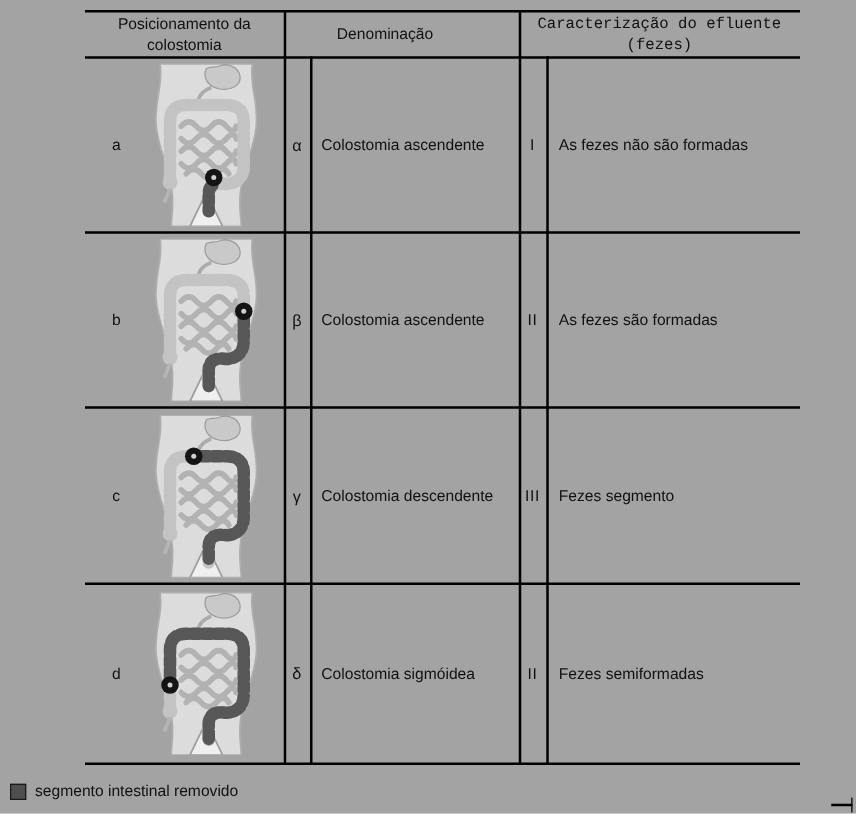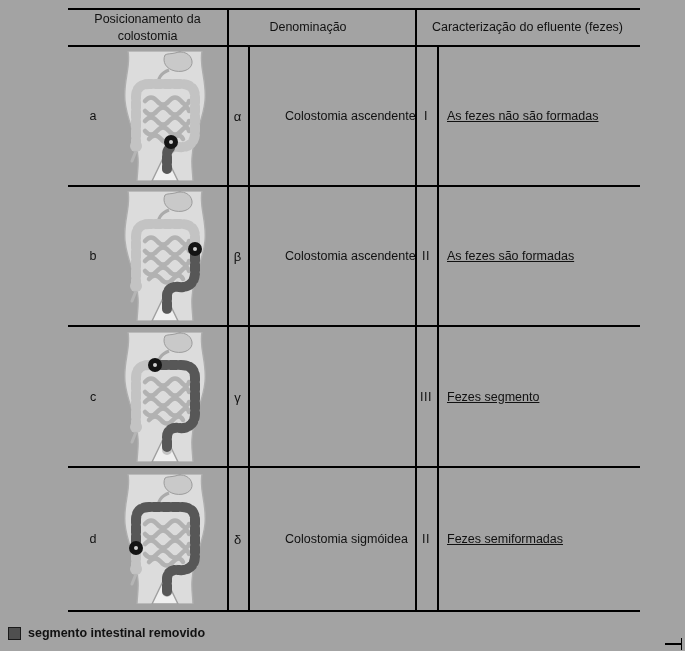--- a/index.html
+++ b/index.html
@@ -23,32 +23,32 @@
   .figure {
     position:absolute; left:39px; top:50%; transform:translateY(-50%);
     width:116px; height:130px;
   }
   .greek {
     position:absolute; left:159px; width:21px; top:50%; transform:translateY(-50%);
     text-align:center; font-size:13px;
   }
   .denom {
     position:absolute; left:189px; top:50%; transform:translateY(-50%);
-    font-size:12.5px; white-space:nowrap;margin-left:28px;
+    font-size:12.5px; white-space:nowrap;
   }
   .roman {
     position:absolute; left:347px; width:22px; top:50%; transform:translateY(-50%);
     text-align:center; font-size:12.5px; letter-spacing:0.5px;
   }
   .charac {
     position:absolute; left:379px; top:50%; transform:translateY(-50%);
-    font-size:12.5px; white-space:nowrap;text-decoration:underline;
+    font-size:12.5px; white-space:nowrap;
   }
   .legend {
-    position:absolute; left:8px; top:626px; display:flex; align-items:flex-end; gap:7px;font-weight:bold;
+    position:absolute; left:8px; top:626px; display:flex; align-items:flex-end; gap:7px;
   }
   .legend-swatch {
     width:13px; height:13px; background:#4f4f4f; border:1.3px solid #1a1a1a;
     flex:0 0 auto;
   }
   .legend-label { font-size:12.5px; }
   .endmark-h { position:absolute; left:665px; top:643px; width:17px; height:1.8px; background:#000; }
   .endmark-v { position:absolute; left:680.6px; top:637.5px; width:1.8px; height:12px; background:#000; }
 </style>
 </head>
@@ -65,21 +65,21 @@
     <div class="hline" style="top:458px;"></div>
     <div class="hline" style="top:602px;"></div>
 
     <div class="vline" style="left:159px; top:0; height:604px;"></div>
     <div class="vline" style="left:180px; top:37px; height:567px;"></div>
     <div class="vline" style="left:347px; top:0; height:604px;"></div>
     <div class="vline" style="left:369px; top:37px; height:567px;"></div>
 
     <div class="hcell" style="left:0; width:159px;">Posicionamento da colostomia</div>
     <div class="hcell" style="left:146px; width:188px;">Denominação</div>
-    <div class="hcell" style="left:347px; width:225px;">Caracterização do efluente (fezes)</div>
+    <div class="hcell" style="left:347px; width:225px;font-family:Liberation Mono, monospace;">Caracterização do efluente (fezes)</div>
 
     <div class="row" style="top:39px; height:138px;">
       <span class="letter">a</span>
       <div class="figure"><svg viewBox="0 0 116 130" width="116" height="130">
     <path d="M21,0 C24,16 16,30 18,50 C20,71 30,84 31,107 C31.6,117 30,124 30,130 L86,130 C86,124 84.4,117 85,107 C86,84 96,71 98,50 C100,30 92,16 95,0 Z" fill="#dcdcdc" stroke="#aeaeae" stroke-width="1.4"></path>
     <path d="M45,130 L58,103 L71,130 Z" fill="#efefef" stroke="#9f9f9f" stroke-width="1.4"></path>
     <path d="M73,0 C72,3 71,6 72,9" stroke="#a5a5a5" stroke-width="2.5" fill="none"></path>
     <path d="M58,4 C55,11 59,18 68,20 C78,22 86,17 85,10 C84,3 76,-1 68,2 C64,3 60,2.5 58,4 Z" fill="#c9c9c9" stroke="#9c9c9c" stroke-width="1"></path>
     <path d="M62,19 C54,22 50,28 52,34" stroke="#ababab" stroke-width="3" fill="none"></path>
     <path d="M38,50 q6,-7 12,0 t12,0 t12,0 t8,0" stroke="#b2b2b2" stroke-width="4.5" fill="none" stroke-linecap="round"></path>
@@ -140,20 +140,21 @@
     <path d="M38,80 q6,7 12,0 t12,0 t12,0 t8,0" stroke="#b2b2b2" stroke-width="4.5" fill="none" stroke-linecap="round"></path>
     <path d="M42,88 q6,-7 12,0 t12,0 t10,0" stroke="#b2b2b2" stroke-width="4.5" fill="none" stroke-linecap="round"></path>
     <circle cx="29" cy="95" r="6" fill="#c3c3c3"></circle>
     <path d="M29,100 L25,110" stroke="#b5b5b5" stroke-width="3" fill="none" stroke-linecap="round"></path>
     <path d="M29,95 L29,46 C29,37 34,33 42,33 L74,33 C84,33 88,38 88,46 L88,82 C88,92 81,97 72,96 C64,95 60,99 60,105 L60,118" stroke="#c3c3c3" stroke-linecap="round" stroke-linejoin="round" stroke-dasharray="6 3.5" fill="none" stroke-width="10"></path>
     <path d="M54,33 L74,33 C84,33 88,38 88,46 L88,82 C88,92 81,97 72,96 C64,95 60,99 60,105 L60,118" stroke="#575757" stroke-linecap="round" stroke-linejoin="round" stroke-dasharray="6 3.5" fill="none" stroke-width="10"></path>
     <circle cx="48" cy="33" r="7" fill="#141414"></circle>
     <circle cx="48" cy="33" r="2" fill="#cfcfcf"></circle>
   </svg></div>
       <span class="greek">γ</span>
+      <span class="denom">Colostomia descendente</span>
       <span class="roman">III</span>
       <span class="charac">Fezes segmento</span>
     </div>
 
     <div class="row" style="top:460px; height:142px;">
       <span class="letter">d</span>
       <div class="figure"><svg viewBox="0 0 116 130" width="116" height="130">
     <path d="M21,0 C24,16 16,30 18,50 C20,71 30,84 31,107 C31.6,117 30,124 30,130 L86,130 C86,124 84.4,117 85,107 C86,84 96,71 98,50 C100,30 92,16 95,0 Z" fill="#dcdcdc" stroke="#aeaeae" stroke-width="1.4"></path>
     <path d="M45,130 L58,103 L71,130 Z" fill="#efefef" stroke="#9f9f9f" stroke-width="1.4"></path>
     <path d="M73,0 C72,3 71,6 72,9" stroke="#a5a5a5" stroke-width="2.5" fill="none"></path>

